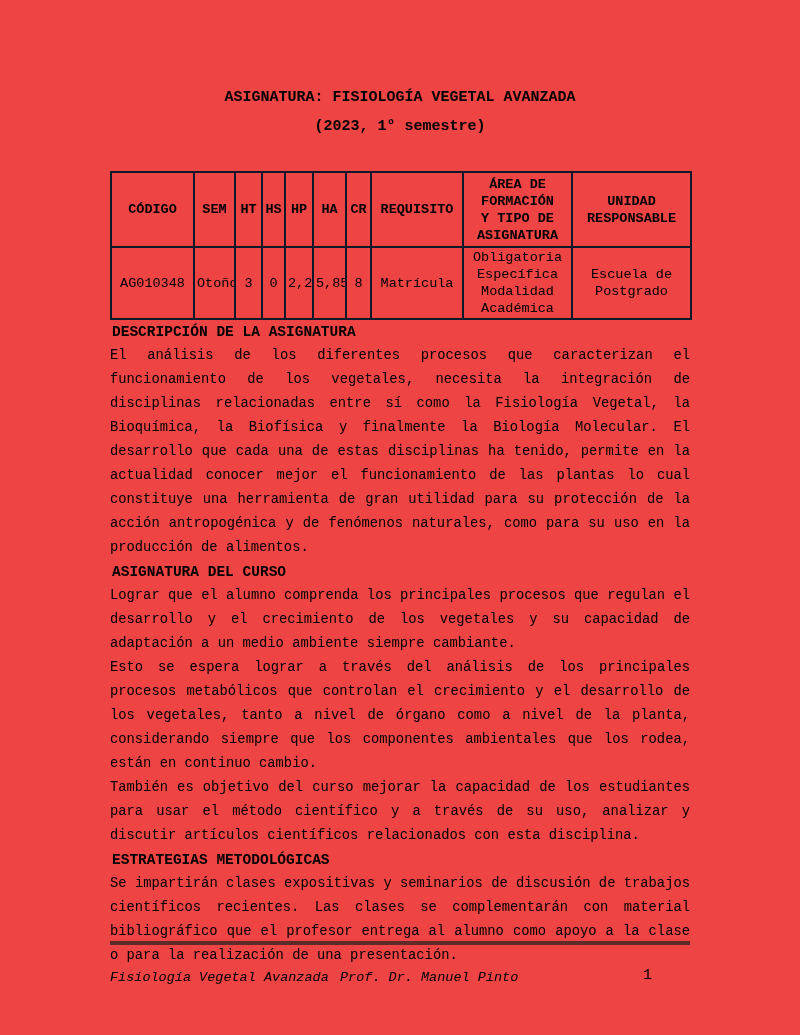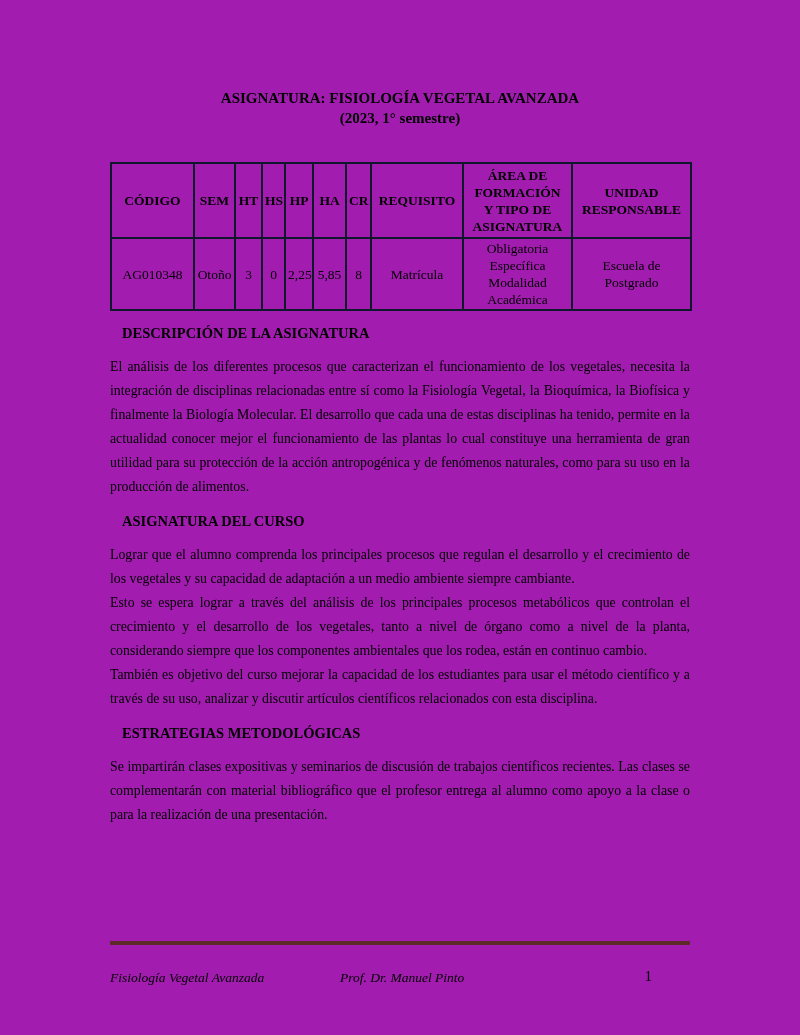--- a/index.html
+++ b/index.html
@@ -1,35 +1,36 @@
 <!DOCTYPE html>
 <html><head>
 <meta charset="utf-8">
 <style>
   html, body { margin: 0; padding: 0; background: #ffffff; }
   .page {
     position: relative;
     width: 800px;
     height: 1035px;
-    background: #a21caf;
-    font-family: Liberation Serif, serif;
+    background: #ef4444;
+    font-family: Liberation Mono, monospace;
     color: #000000;
     overflow: hidden;
   }
   .content {
     position: absolute;
     left: 110px;
     top: 0;
     width: 580px;
   }
   .title-line {
     text-align: center;
     font-weight: bold;
     font-size: 15px;
     line-height: 20px;
+    margin-top: 9px;
   }
   .title-line.first { margin-top: 88px; }
   .professor-line {
     text-align: center;
     font-size: 15px;
     line-height: 20px;
     margin-top: 18px;
     white-space: pre-wrap;
   }
   .professor-line .bold { font-weight: bold; }
@@ -51,21 +52,21 @@
     line-height: 17px;
     overflow: hidden;
     text-align: center;
   }
   table.course th { font-weight: bold; height: 71px; }
   table.course td { height: 63px; }
 
   h2.sec-heading {
     font-size: 14.5px;
     font-weight: bold;
-    margin: 12px;
+    margin: 2px;
     line-height: 20px;
   }
   p.body-par {
     font-size: 13.8px;
     line-height: 24px;
     text-align: justify;
     margin: 0;
   }
   .mt-desc-h { margin-top: 24px; }
   .mt-desc-p { margin-top: 19px; }

